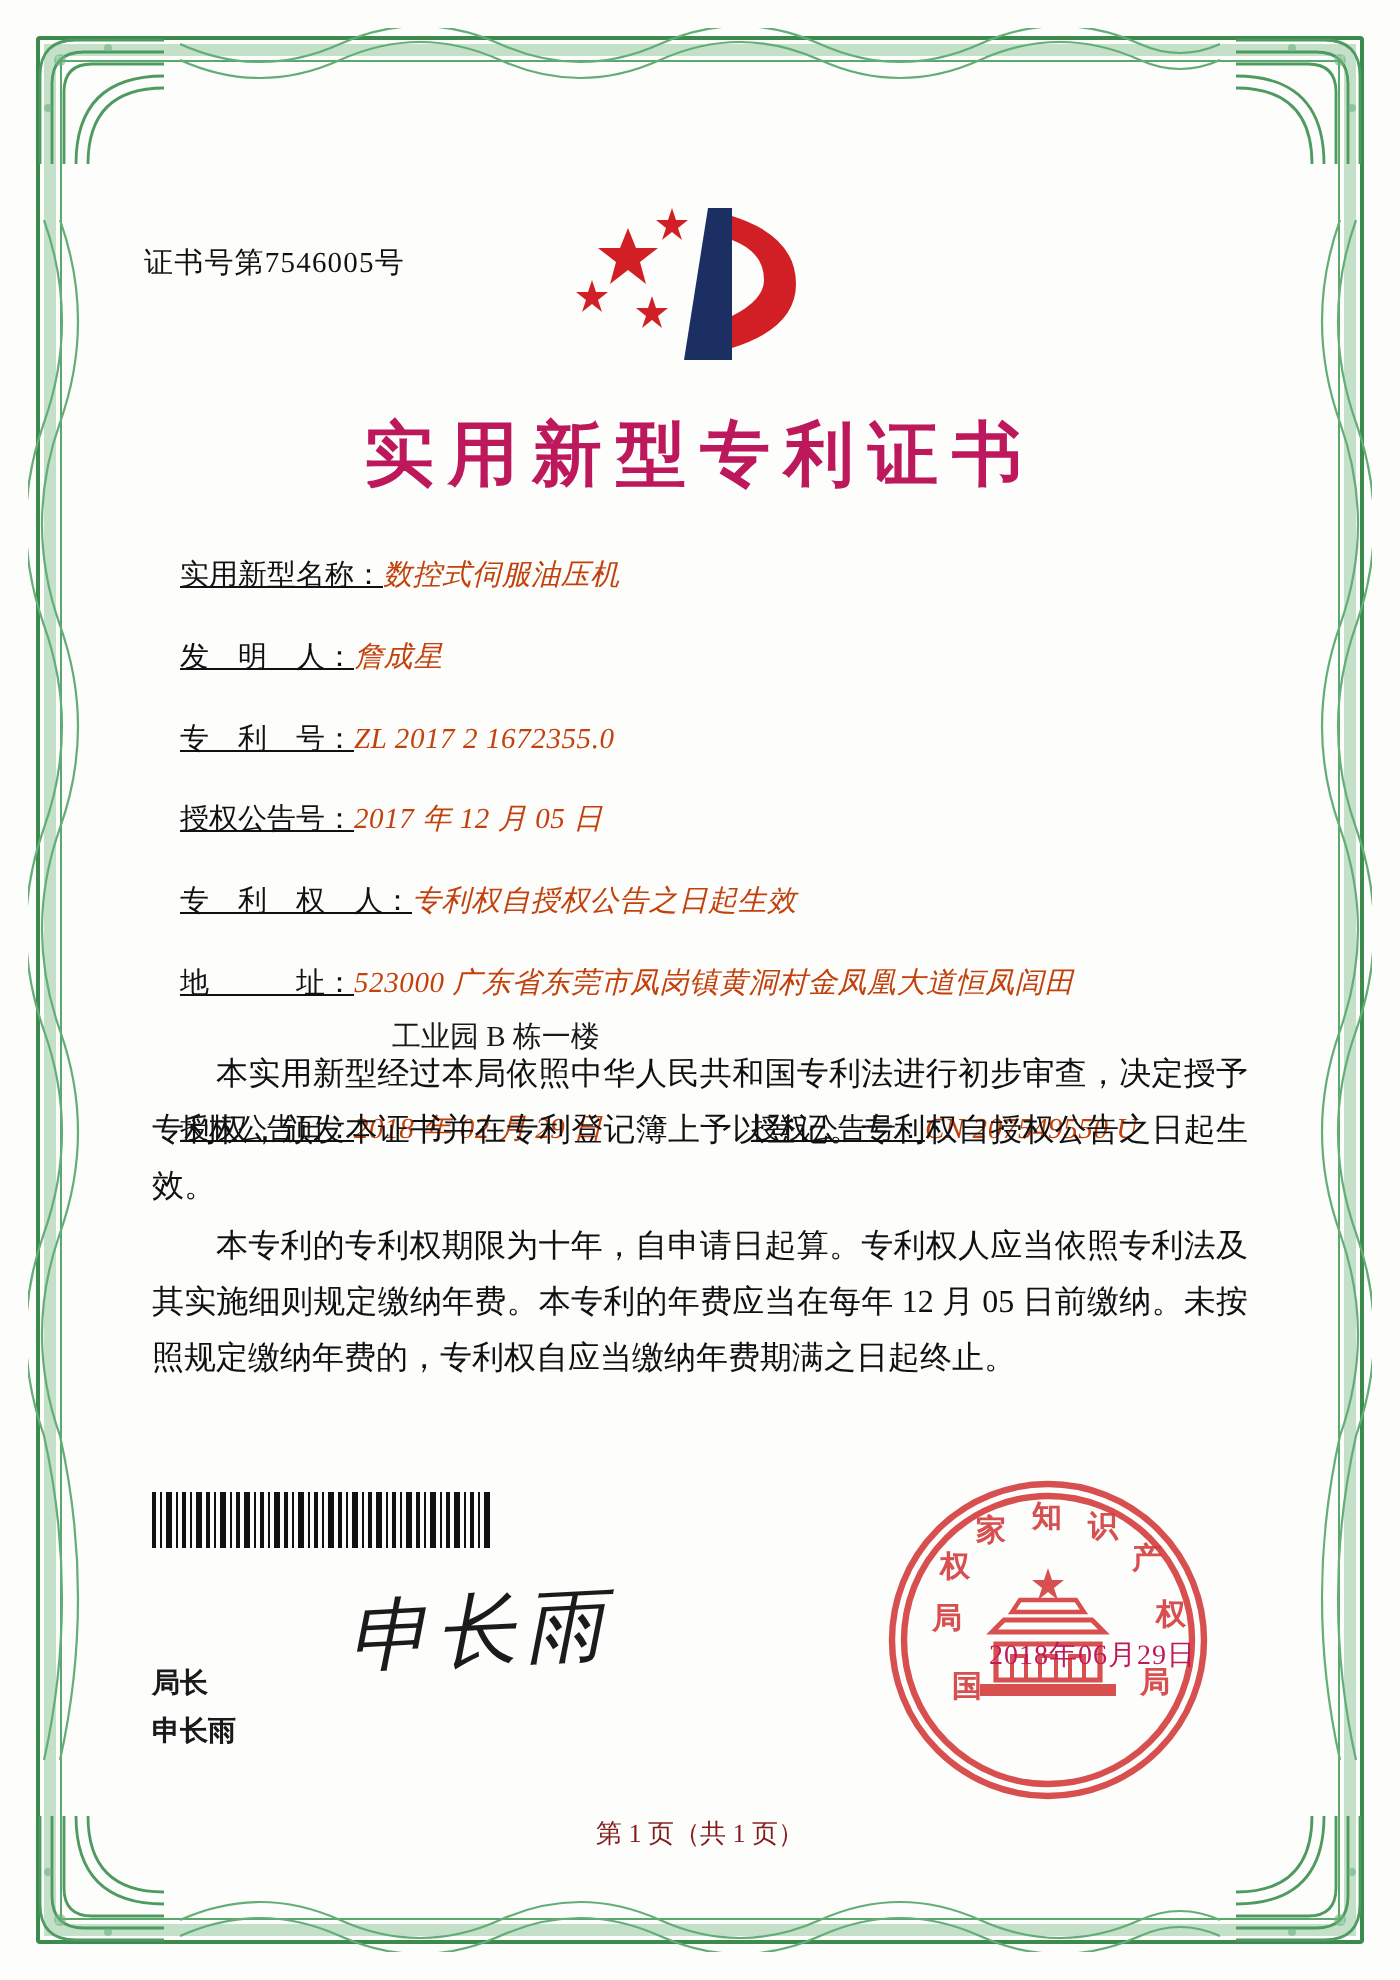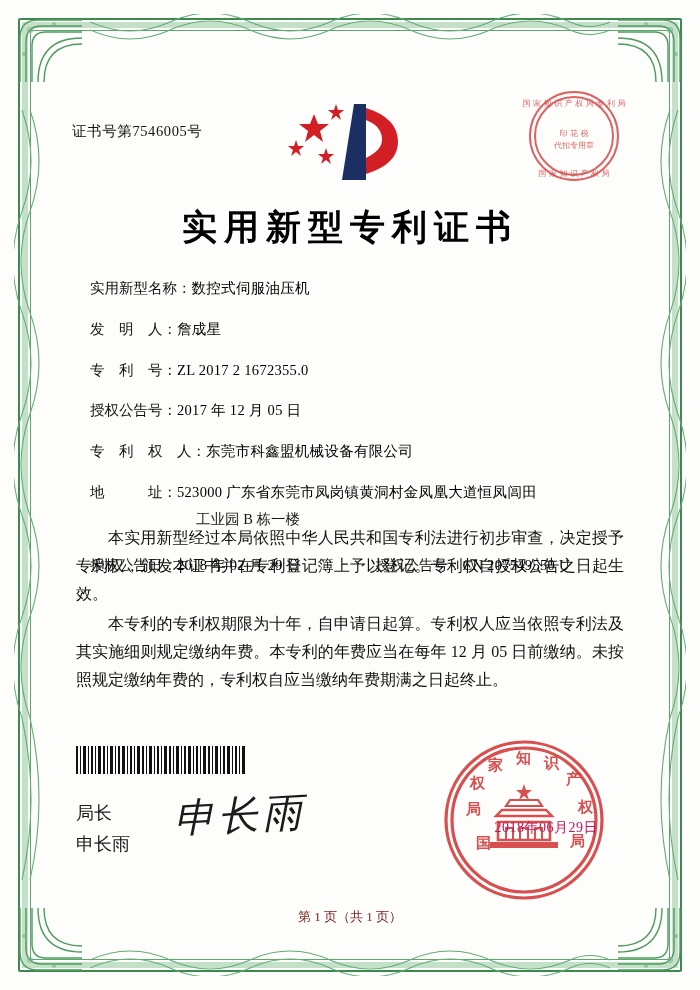--- a/index.html
+++ b/index.html
@@ -96,45 +96,47 @@
   }
 
   .title {
     position: absolute;
     left: 0; right: 0;
     top: 158px;
     text-align: center;
     font-size: 35px;
     font-weight: bold;
     letter-spacing: 7px;
-    color: #000000;
+    color: #be185d;
     font-family: "DejaVu Serif", "Liberation Serif", serif;
   }
 
   
   .fields {
     position: absolute;
     left: 44px;
     right: 30px;
     top: 232px;
     font-size: 14.5px;
     line-height: 1.5;
   }
   .row {
     display: flex;
     align-items: baseline;
     margin-bottom: 19px;
   }
   .row .lbl {
     white-space: pre;
     color: #111;
+    text-decoration: underline;
   }
   .row .val {
-    color: #000000;
+    color: #c2410c;
     letter-spacing: 0.3px;
+    font-style: italic;
   }
   .row .spacer { flex: 0 0 74px; }
   .addr-cont {
     margin: -14px 0 25px 106px;
   }
 
   
   .paras {
     position: absolute;
     left: 30px;
@@ -156,23 +158,24 @@
     left: 30px;
     top: 700px;
     width: 170px;
     height: 28px;
   }
 
   
   .sig-block {
     position: absolute;
     left: 30px;
-    top: 752px;
-    font-size: 18px;
+    top: 785px;
+    font-size: 14px;
     line-height: 1.7;
+    font-weight: bold;
   }
   .sig-script {
     position: absolute;
     left: 128px;
     top: 742px;
     font-size: 40px;
     font-family: "DejaVu Serif", serif;
     font-style: italic;
     color: #1b1b1b;
     letter-spacing: 4px;
@@ -310,34 +313,20 @@
         <path d="M8 0 Q26 50 8 100 Q-10 150 8 200 Q26 250 8 300 Q-10 350 8 400 Q26 450 8 500 Q-10 550 8 600 Q26 680 8 760"></path>
         <path d="M16 0 Q34 50 16 100 Q-2 150 16 200 Q34 250 16 300 Q-2 350 16 400 Q34 450 16 500 Q-2 550 16 600 Q34 680 16 760"></path>
       </g>
     </svg>
   </div>
 
   <div class="content">
 
     <div class="cert-no">证书号第7546005号</div>
 
-    <div class="top-seal">
-      <svg width="104" height="104" viewBox="0 0 104 104">
-        <g fill="none" stroke="#cc2222" stroke-width="2" opacity="0.85">
-          <circle cx="52" cy="52" r="44"></circle>
-          <circle cx="52" cy="52" r="39"></circle>
-        </g>
-        <g fill="#cc2222" opacity="0.85" font-family="'DejaVu Serif', serif" font-size="8" text-anchor="middle">
-          <text x="52" y="22">国 家 知 识 产 权 局 专 利 局</text>
-          <text x="52" y="52">印 花 税</text>
-          <text x="52" y="64">代扣专用章</text>
-          <text x="52" y="92">国 家 知 识 产 权 局</text>
-        </g>
-      </svg>
-    </div>
 
     <div class="logo">
       <svg width="140" height="92" viewBox="0 0 140 92">
         <g fill="#d21f26">
           <polygon points="34,18 38,28 49,28 40,35 43,46 34,39 25,46 28,35 19,28 30,28"></polygon>
           <polygon points="56,8 58,14 64,14 59,18 61,24 56,20 51,24 53,18 48,14 54,14"></polygon>
           <polygon points="16,44 18,50 24,50 19,54 21,60 16,56 11,60 13,54 8,50 14,50"></polygon>
           <polygon points="46,52 48,58 54,58 49,62 51,68 46,64 41,68 43,62 38,58 44,58"></polygon>
         </g>
         <g>
@@ -362,21 +351,21 @@
       <div class="row">
         <span class="lbl">专　利　号：</span>
         <span class="val">ZL 2017 2 1672355.0</span>
       </div>
       <div class="row">
         <span class="lbl">授权公告号：</span>
         <span class="val">2017 年 12 月 05 日</span>
       </div>
       <div class="row">
         <span class="lbl">专　利　权　人：</span>
-        <span class="val">东莞市科鑫盟机械设备有限公司</span>
+        <span class="val">专利权自授权公告之日起生效</span>
       </div>
       <div class="row">
         <span class="lbl">地　　　址：</span>
         <span class="val">523000  广东省东莞市凤岗镇黄洞村金凤凰大道恒凤闾田</span>
       </div>
       <div class="addr-cont">工业园 B 栋一楼</div>
       <div class="row">
         <span class="lbl">授权公告日：</span>
         <span class="val">2018 年 02 月 29 日</span>
         <span class="spacer"></span>

